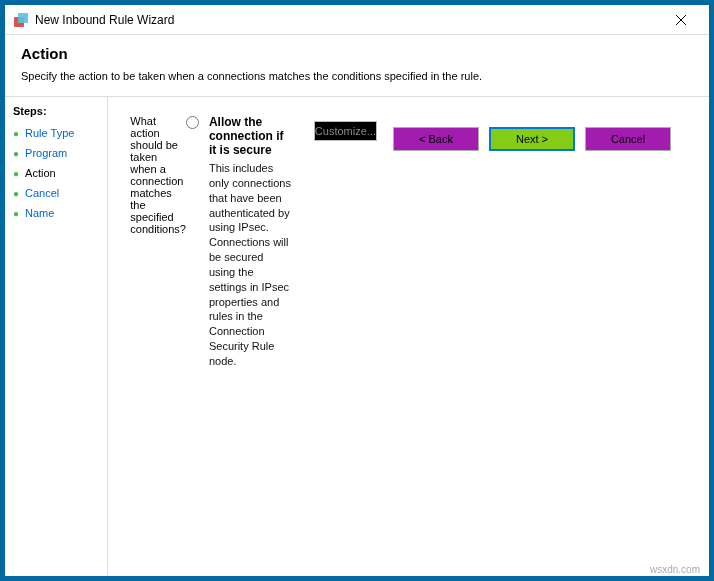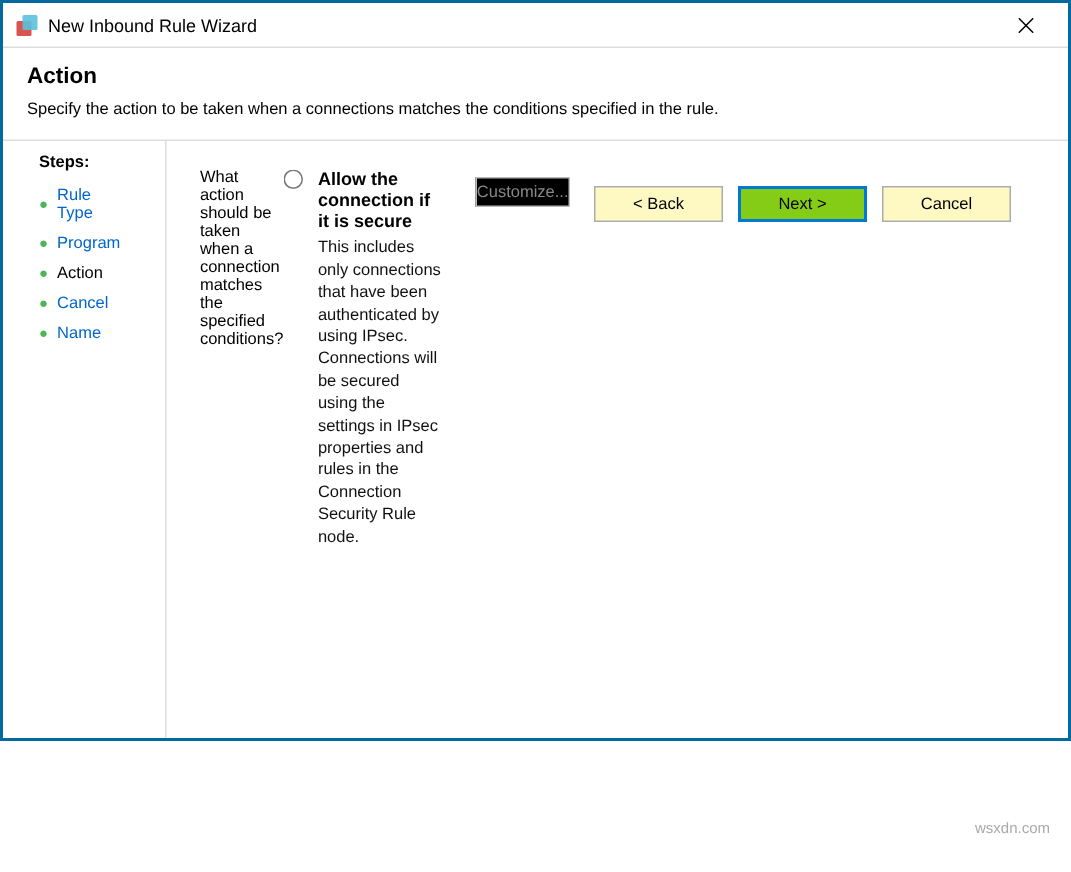--- a/index.html
+++ b/index.html
@@ -1,48 +1,48 @@
 <!DOCTYPE html>
 <html><head>
   <meta charset="utf-8">
   <style>
     * { margin: 0; padding: 0; box-sizing: border-box; font-family: "Segoe UI", Tahoma, sans-serif; }
     body { background: #fff; width: 714px; height: 581px; overflow: hidden; }
-    .window { border: 2px solid #0369a1; width: 714px; height: 494px; display: flex; flex-direction: column; background: #fff; }
+    .window { border: 5px solid #0369a1; width: 714px; height: 581px; display: flex; flex-direction: column; background: #fff; }
 
     .titlebar { height: 30px; display: flex; align-items: center; padding: 0 8px; border-bottom: 1px solid #ddd; }
     .titlebar-icon { width: 16px; height: 16px; margin-right: 6px; display: flex; align-items: center; justify-content: center; }
     .titlebar-text { font-size: 12px; flex: 1; }
     .close-btn { width: 40px; height: 28px; display: flex; align-items: center; justify-content: center; font-size: 14px; color: #000; }
 
     .header-area { padding: 10px 16px 14px 16px; border-bottom: 1px solid #ddd; }
     .header-title { font-size: 15px; font-weight: bold; margin-bottom: 8px; }
     .header-sub { font-size: 11px; color: #000; }
 
     .body-area { flex: 1; display: flex; }
-    .sidebar { width: 200px; border-right: 1px solid #ddd; padding: 8px 24px; }
+    .sidebar { width: 200px; border-right: 1px solid #ddd; padding: 8px 8px; }
     .steps-label { font-size: 11px; font-weight: bold; margin-bottom: 6px; }
     .step-item { display: flex; align-items: center; font-size: 11px; padding: 4px 0; }
     .bullet { color: #4db557; font-size: 10px; margin-right: 6px; }
     .step-link a { color: #0066cc; text-decoration: none; }
     .step-current { color: #000; }
 
     .content { flex: 1; padding: 18px 22px 12px 22px; font-size: 11px; display: flex; flex-direction: row; }
     .question { margin-bottom: 22px; }
     .highlight-box { border: 3px solid #e60000; padding: 8px 8px 10px 8px; margin-bottom: 14px; }
     .opt-row { display: flex; align-items: flex-start; margin-bottom: 14px; }
     .radio { margin: 1px 10px 0 0; }
     .opt-title { font-weight: bold; font-size: 12px; margin-bottom: 4px; }
     .opt-desc { font-size: 11px; color: #111; line-height: 1.35; }
     .customize-btn { margin-top: 6px; margin-left: 22px; width: 80px; height: 20px; font-size: 11px; background: #000000; border: 1px solid #bbb; color: #888; }
 
     .footer { padding: 12px 16px; display: flex; justify-content: flex-end; gap: 10px; border-top: 0; }
-    .btn { width: 86px; height: 24px; font-size: 11px; background: #fef9c3; border: 1px solid #adadad; }
+    .btn { width: 86px; height: 24px; font-size: 11px; background: #a21caf; border: 1px solid #adadad; }
     .btn-primary { border: 2px solid #0078d7; background: #84cc16; }
-    .watermark { position: absolute; bottom: 23px; right: 14px; font-size: 10px; color: #aaa; }
+    .watermark { position: absolute; bottom: 6px; right: 14px; font-size: 10px; color: #aaa; }
   </style>
 </head>
 <body>
 
 <div class="window">
 
   <div class="titlebar">
     <span class="titlebar-icon">
       <svg width="16" height="16" viewBox="0 0 16 16">
         <rect x="1" y="5" width="10" height="10" fill="#d9534f" rx="1"></rect>

